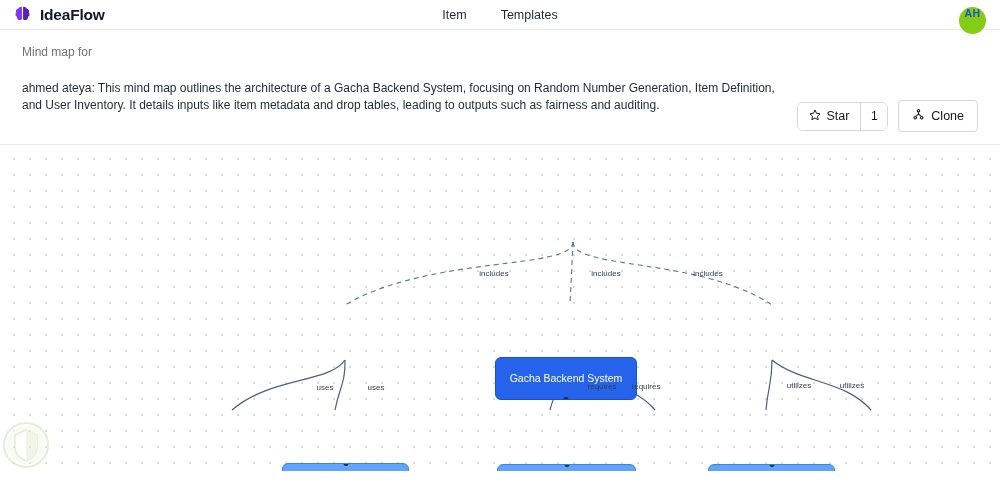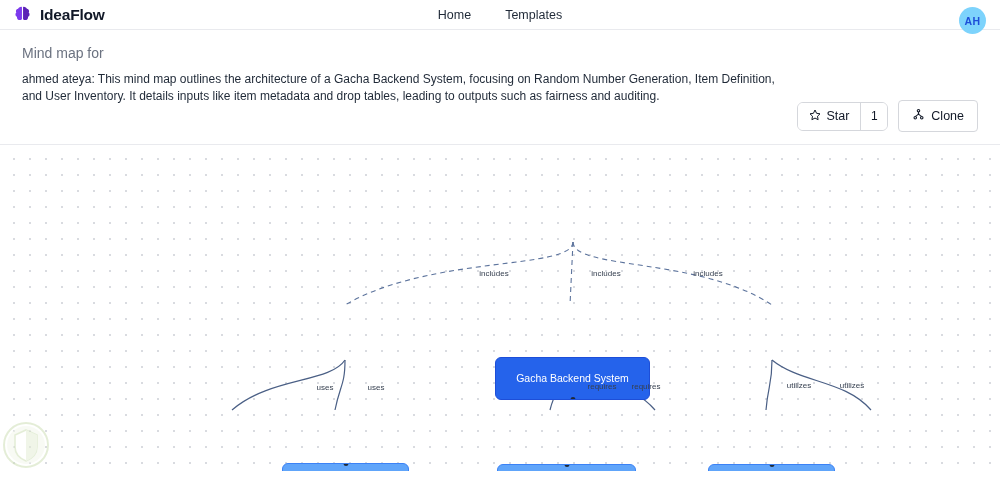--- a/index.html
+++ b/index.html
@@ -36,34 +36,34 @@
     pointer-events: none;
   }
   .nav-links > a { pointer-events: auto; }
   .nav-link {
     font-size: 12.5px; color: #1f2937; text-decoration: none;
     cursor: pointer;
   }
   .avatar {
     position: absolute; right: 14px; top: 7px;
     width: 27px; height: 27px; border-radius: 50%;
-    background: #7dd3fc;
-    display: flex; align-items: center; justify-content: center;
+    background: #84cc16;
+    display: flex; align-items: flex-start; justify-content: center;
     font-size: 10.5px; font-weight: bold; color: #1d4ed8;
     letter-spacing: 0.3px;
   }
 
   
   .header {
     position: relative;
     padding: 15px 22px 0 22px;
     height: 115px;
     border-bottom: 1px solid #e9eaee;
   }
-  .eyebrow { font-size: 14px; color: #6b7280; margin-bottom: 10px; }
+  .eyebrow { font-size: 12px; color: #6b7280; margin-bottom: 21px; }
   .page-title {
     font-size: 20px; font-weight: bold; color: #111827;
     letter-spacing: -0.3px; margin-bottom: 7px;
   }
   .description {
     font-size: 12px; line-height: 17px; color: #1f2937;
     max-width: 775px;
   }
 
   .header-actions {
@@ -157,21 +157,21 @@
     <span class="ico">
       <svg class="brand-logo" viewBox="0 0 24 24" aria-hidden="true">
         <path d="M11.3 2.2c-2.3-.5-4.4.9-4.8 2.6-1.6.2-2.8 1.5-2.8 3 0 .6.2 1.2.5 1.7-.7.6-1.1 1.4-1.1 2.4 0 1.3.8 2.4 2 2.9-.1.3-.1.6-.1.9 0 1.9 1.6 3.4 3.6 3.4.9 0 1.8-.3 2.4-.9.1-.1.3-.3.3-.6V2.9c0-.4-.3-.6-.6-.7z" fill="#7c3aed"></path>
         <path d="M12.7 2.2c2.3-.5 4.4.9 4.8 2.6 1.6.2 2.8 1.5 2.8 3 0 .6-.2 1.2-.5 1.7.7.6 1.1 1.4 1.1 2.4 0 1.3-.8 2.4-2 2.9.1.3.1.6.1.9 0 1.9-1.6 3.4-3.6 3.4-.9 0-1.8-.3-2.4-.9-.1-.1-.3-.3-.3-.6V2.9c0-.4.3-.6.6-.7z" fill="#5b21b6"></path>
       </svg>
     </span>
     <span class="brand-name">IdeaFlow</span>
   </div>
 
   <div class="nav-links">
-    <a class="nav-link" href="#">Home</a>
+    <a class="nav-link" href="#">Item</a>
     <a class="nav-link" href="#">Templates</a>
   </div>
 
   <div class="avatar">
     <span>AH</span>
   </div>
 </div>
 
 <div class="header">
   <div class="eyebrow">Mind map for</div>
@@ -220,21 +220,21 @@
     <g stroke="#4a5f85" fill="none" stroke-width="1.2">
       <path d="M345,215 C 330,238 270,232 232,265"></path>
       <path d="M345,215 C 345,240 340,240 335,265"></path>
       <path d="M566,215 C 566,240 556,240 550,265"></path>
       <path d="M566,215 C 585,238 630,235 655,265"></path>
       <path d="M772,215 C 772,240 768,240 766,265"></path>
       <path d="M772,215 C 800,238 845,235 871,265"></path>
     </g>
   </svg>
 
-  <div class="node node-root" style="left:495px; top:212px; width:155px; height:43px;">
+  <div class="node node-root" style="left:495px; top:212px; width:142px; height:43px;">
     <span class="node-label">Gacha Backend System</span>
     <span class="handle handle-b"></span>
   </div>
 
   <div class="node node-l2" style="left:282px; top:318px; width:127px; height:55px;">
 
     <span class="handle handle-t"></span>
 
   </div>
   <div class="node node-l2" style="left:497px; top:319px; width:139px; height:55px;">

